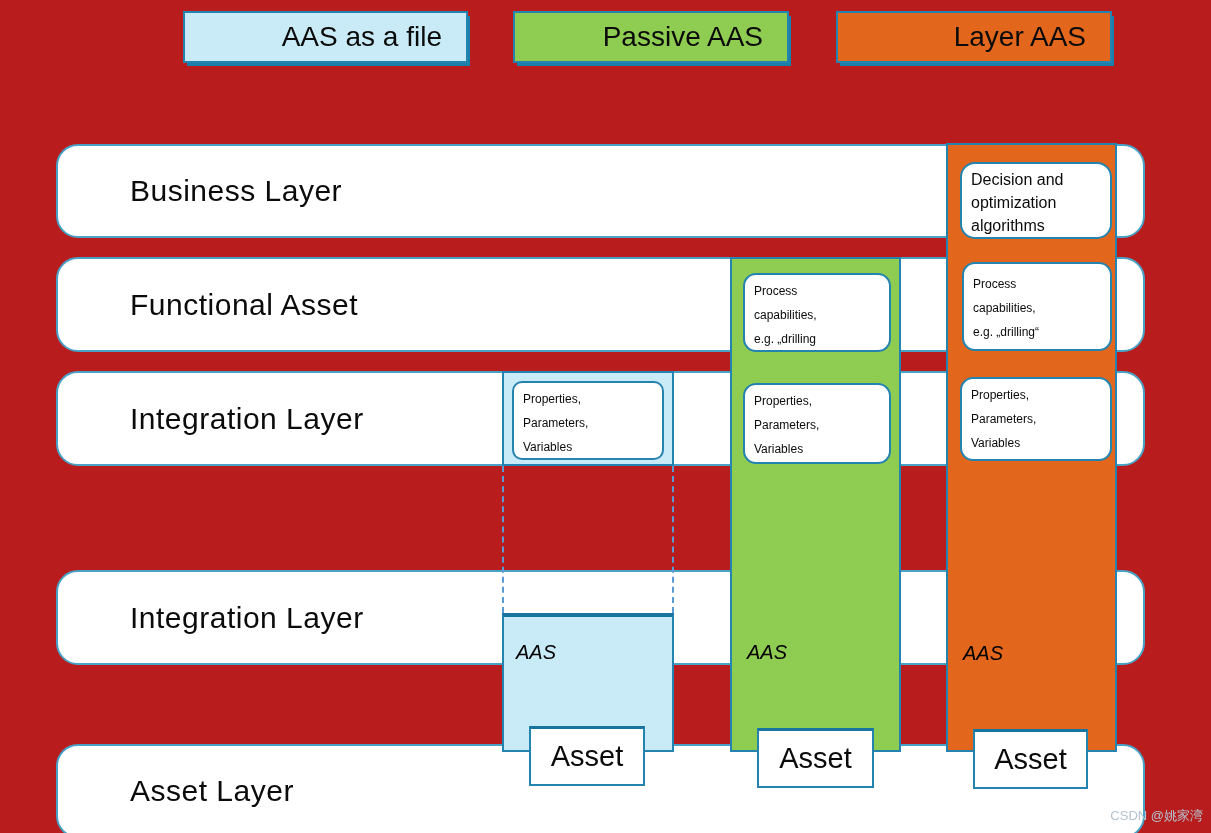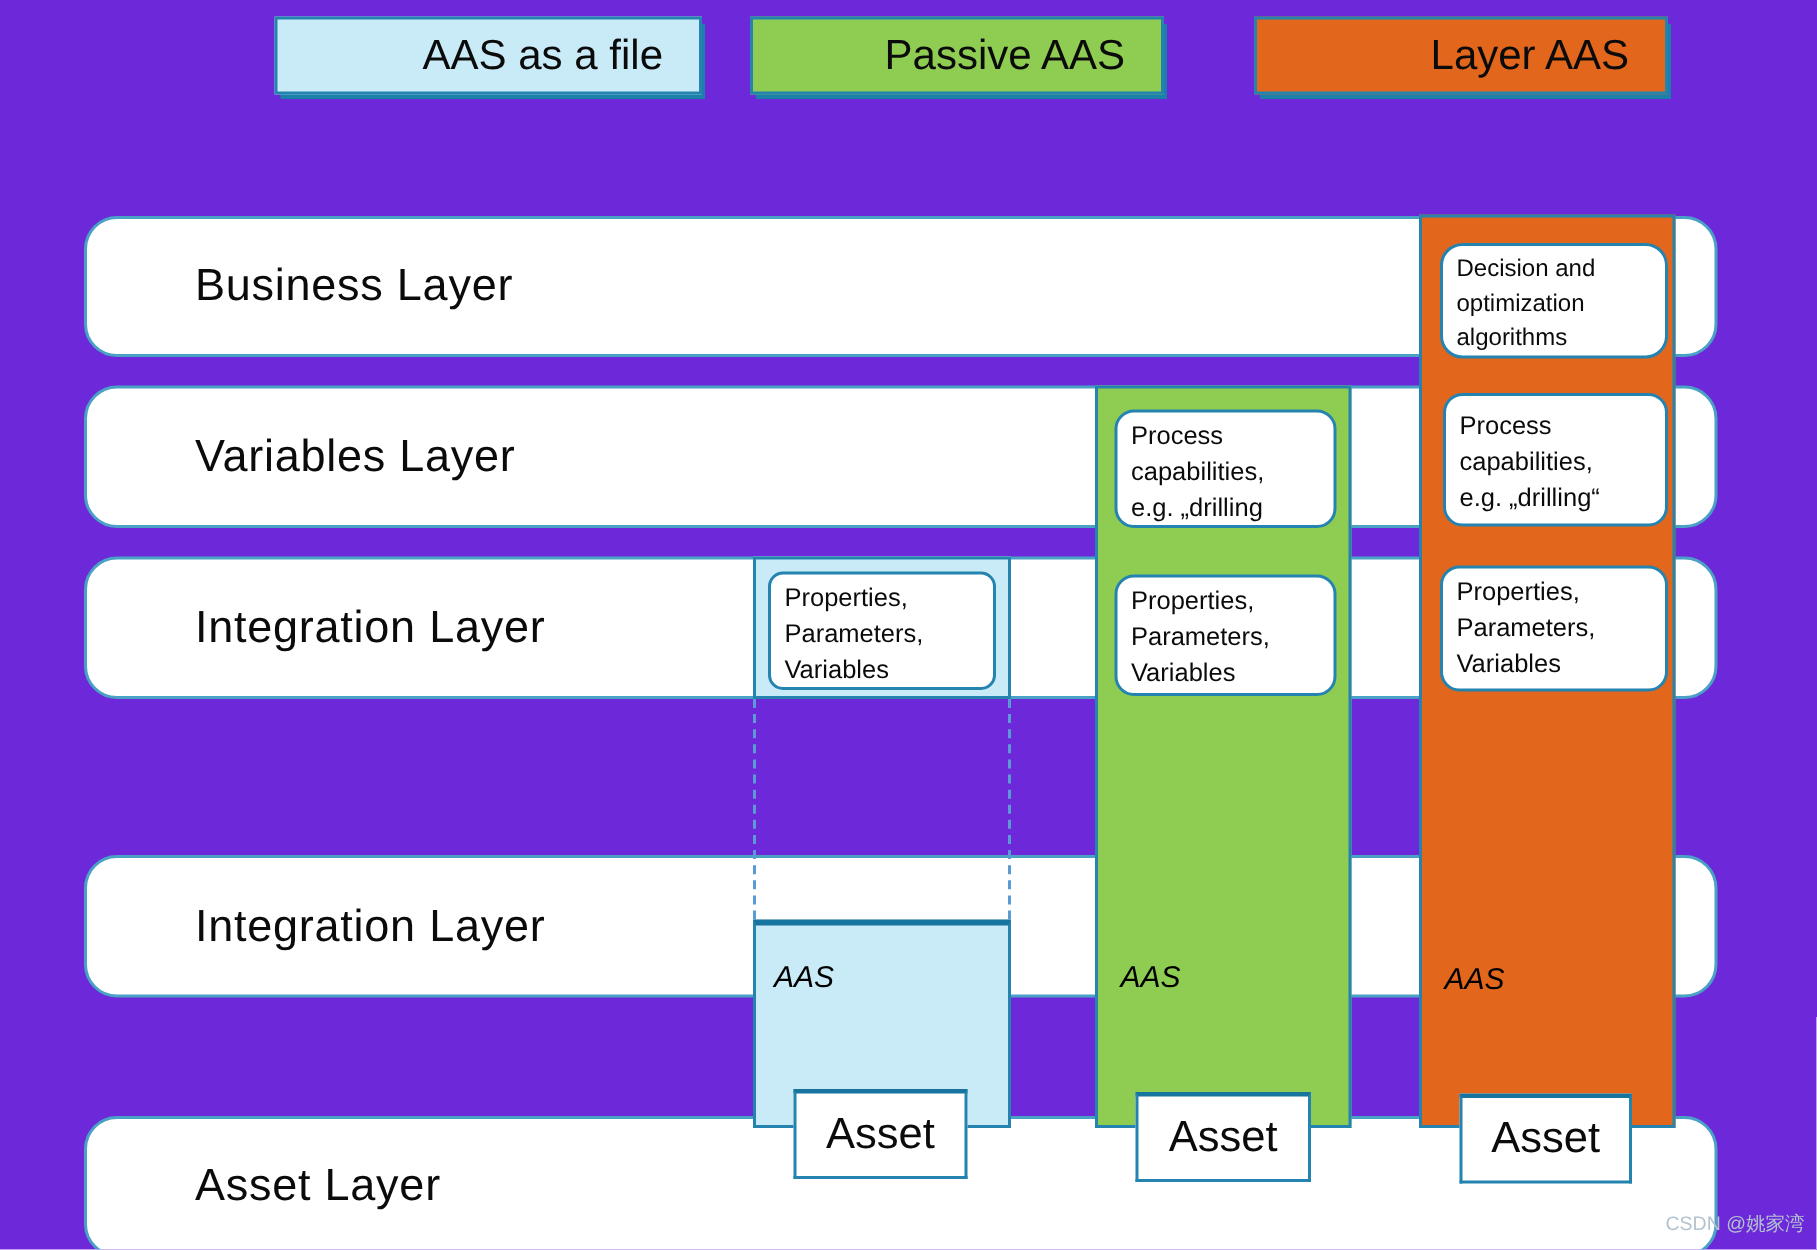--- a/index.html
+++ b/index.html
@@ -1,29 +1,29 @@
 <!DOCTYPE html>
 <html><head>
 <meta charset="utf-8">
 <style>
   html,body{margin:0;padding:0;background:#ffffff;}
   body{font-family:"Liberation Sans","DejaVu Sans",sans-serif;color:#111;}
-  .canvas{position:relative;width:1211px;height:833px;background:#6d28d9;overflow:hidden;}
+  .canvas{position:relative;width:1211px;height:833px;background:#b91c1c;overflow:hidden;}
 
   
   .legend-box{
     position:absolute;top:11px;height:52px;
     border:2px solid #2484af;
     box-shadow:3px 4px 0 -1px #1a7fa9;
     display:flex;align-items:center;justify-content:flex-end;
     padding-right:24px;box-sizing:border-box;
     font-size:28px;color:#0b0b0b;
   }
   .legend-file{left:183px;width:285px;}
-  .legend-passive{left:500px;width:276px;}
+  .legend-passive{left:513px;width:276px;}
   .legend-active{left:836px;width:276px;}
 
   
   .layer-row{
     position:absolute;left:56px;width:1089px;
     background:#fff;border:2px solid #4aa1c6;border-radius:22px;
     box-sizing:border-box;display:flex;align-items:center;
     z-index:1;
   }
   .layer-label{padding-left:72px;font-size:30px;color:#0b0b0b;letter-spacing:.5px;}
@@ -45,21 +45,21 @@
     border-left:2px dashed #5b9bd5;z-index:2;}
   .file-dash-left{left:502px;}
   .file-dash-right{left:672px;}
   .file-aas-box{position:absolute;left:502px;top:613px;width:172px;height:139px;
     box-sizing:border-box;border:2px solid #2484af;border-top:4px solid #17749e;z-index:2;}
 
   
   .wbox{
     position:absolute;background:#fff;border:2px solid #2484af;border-radius:13px;
     box-sizing:border-box;padding:4px 9px;
-    font-size:17px;line-height:24px;white-space:pre-line;color:#0b0b0b;
+    font-size:12px;line-height:24px;white-space:pre-line;color:#0b0b0b;
   }
   .file-props{left:8px;top:8px;width:152px;height:79px;border-radius:10px;}
   .passive-process{left:11px;top:14px;width:148px;height:79px;}
   .passive-props{left:11px;top:124px;width:148px;height:81px;}
   .active-decision{left:12px;top:17px;width:152px;height:77px;font-size:16px;line-height:23px;border-radius:15px;}
   .active-process{left:14px;top:117px;width:150px;height:89px;padding-top:8px;}
   .active-props{left:12px;top:232px;width:152px;height:84px;}
 
   .aas-label{position:absolute;font-size:20px;color:#000;font-style:italic;}
   .file-aas-label{left:12px;top:24px;}
@@ -84,21 +84,21 @@
 <div class="canvas">
 
   <div class="legend-box legend-file" style="background-color: rgb(201, 235, 248);">AAS as a file</div>
   <div class="legend-box legend-passive" style="background-color: rgb(143, 204, 82);">Passive AAS</div>
   <div class="legend-box legend-active" style="background-color: rgb(226, 103, 28);">Layer AAS</div>
 
   <div class="layer-row row-business">
     <span class="layer-label">Business Layer</span>
   </div>
   <div class="layer-row row-functional">
-    <span class="layer-label">Variables Layer</span>
+    <span class="layer-label">Functional Asset</span>
   </div>
   <div class="layer-row row-information">
     <span class="layer-label">Integration Layer</span>
   </div>
   <div class="layer-row row-integration">
     <span class="layer-label">Integration Layer</span>
   </div>
   <div class="layer-row row-asset">
     <span class="layer-label">Asset Layer</span>
   </div>

